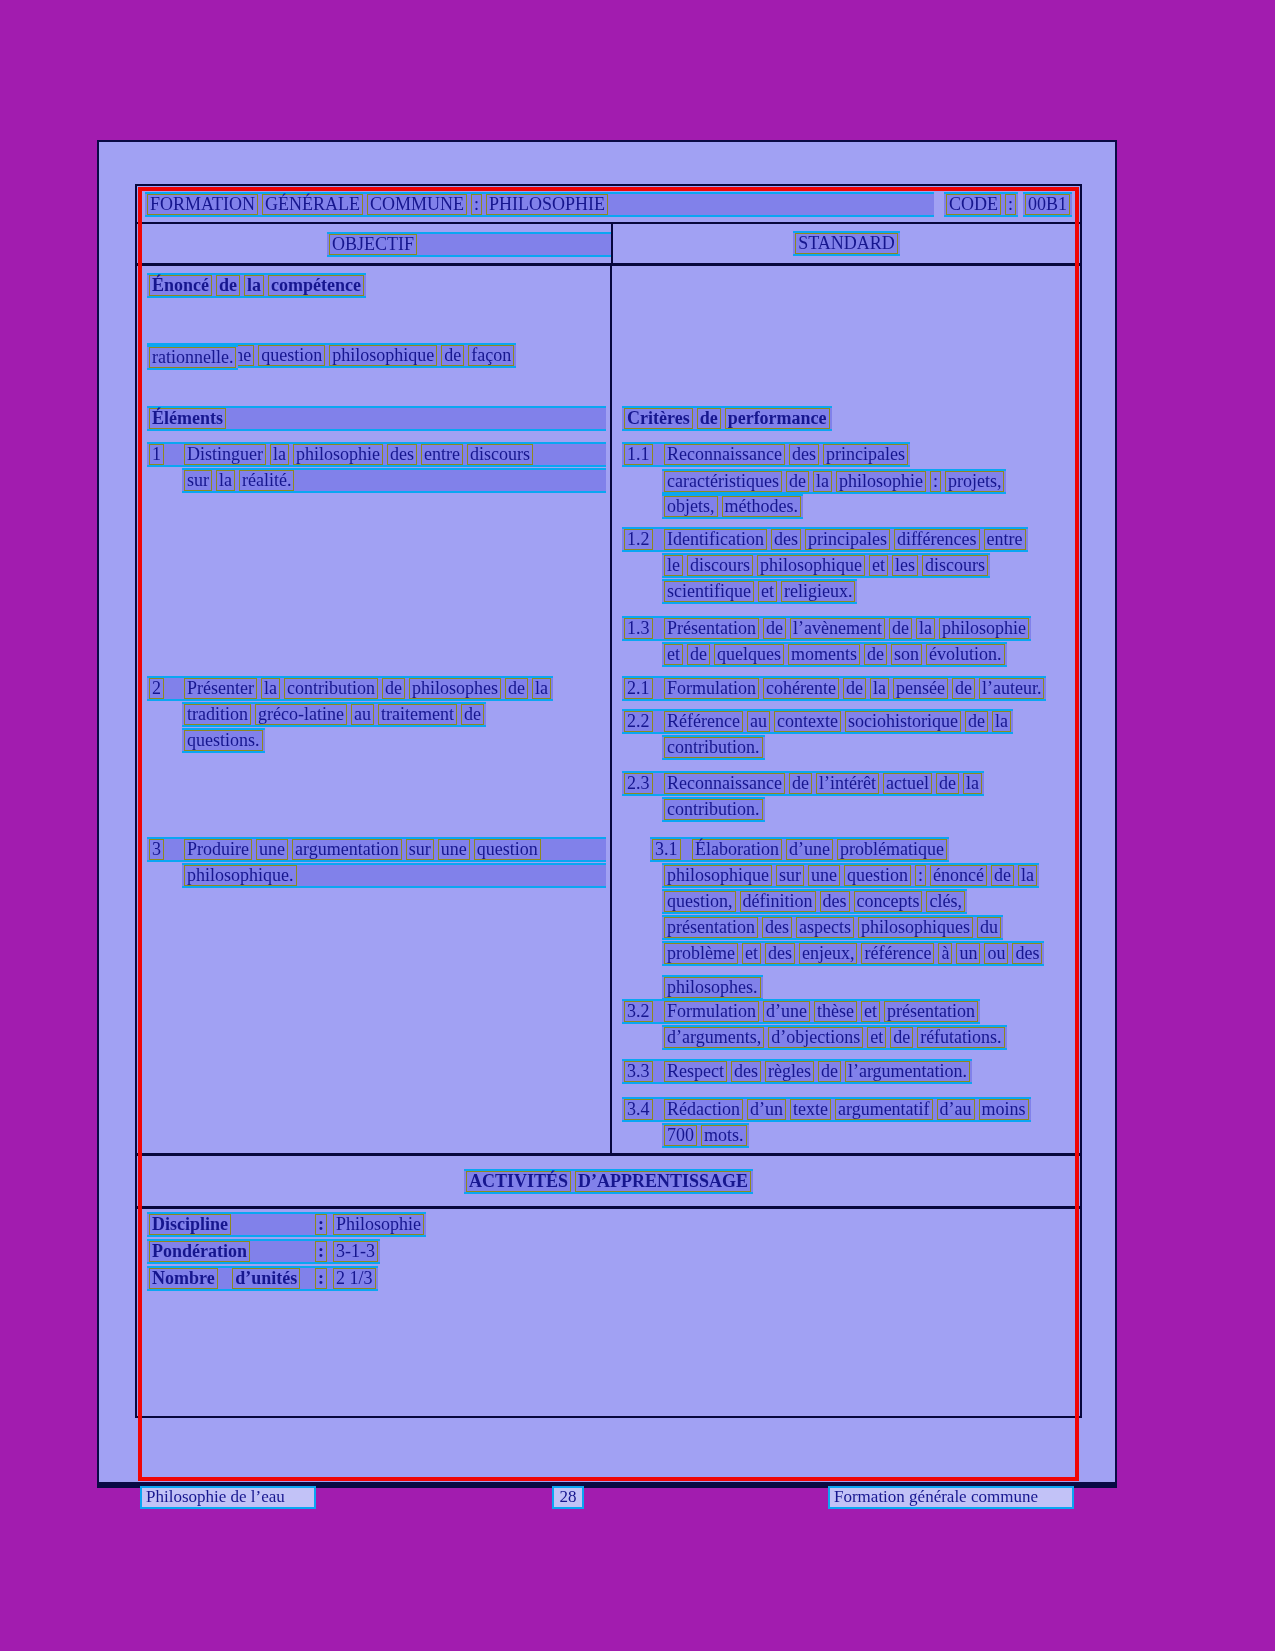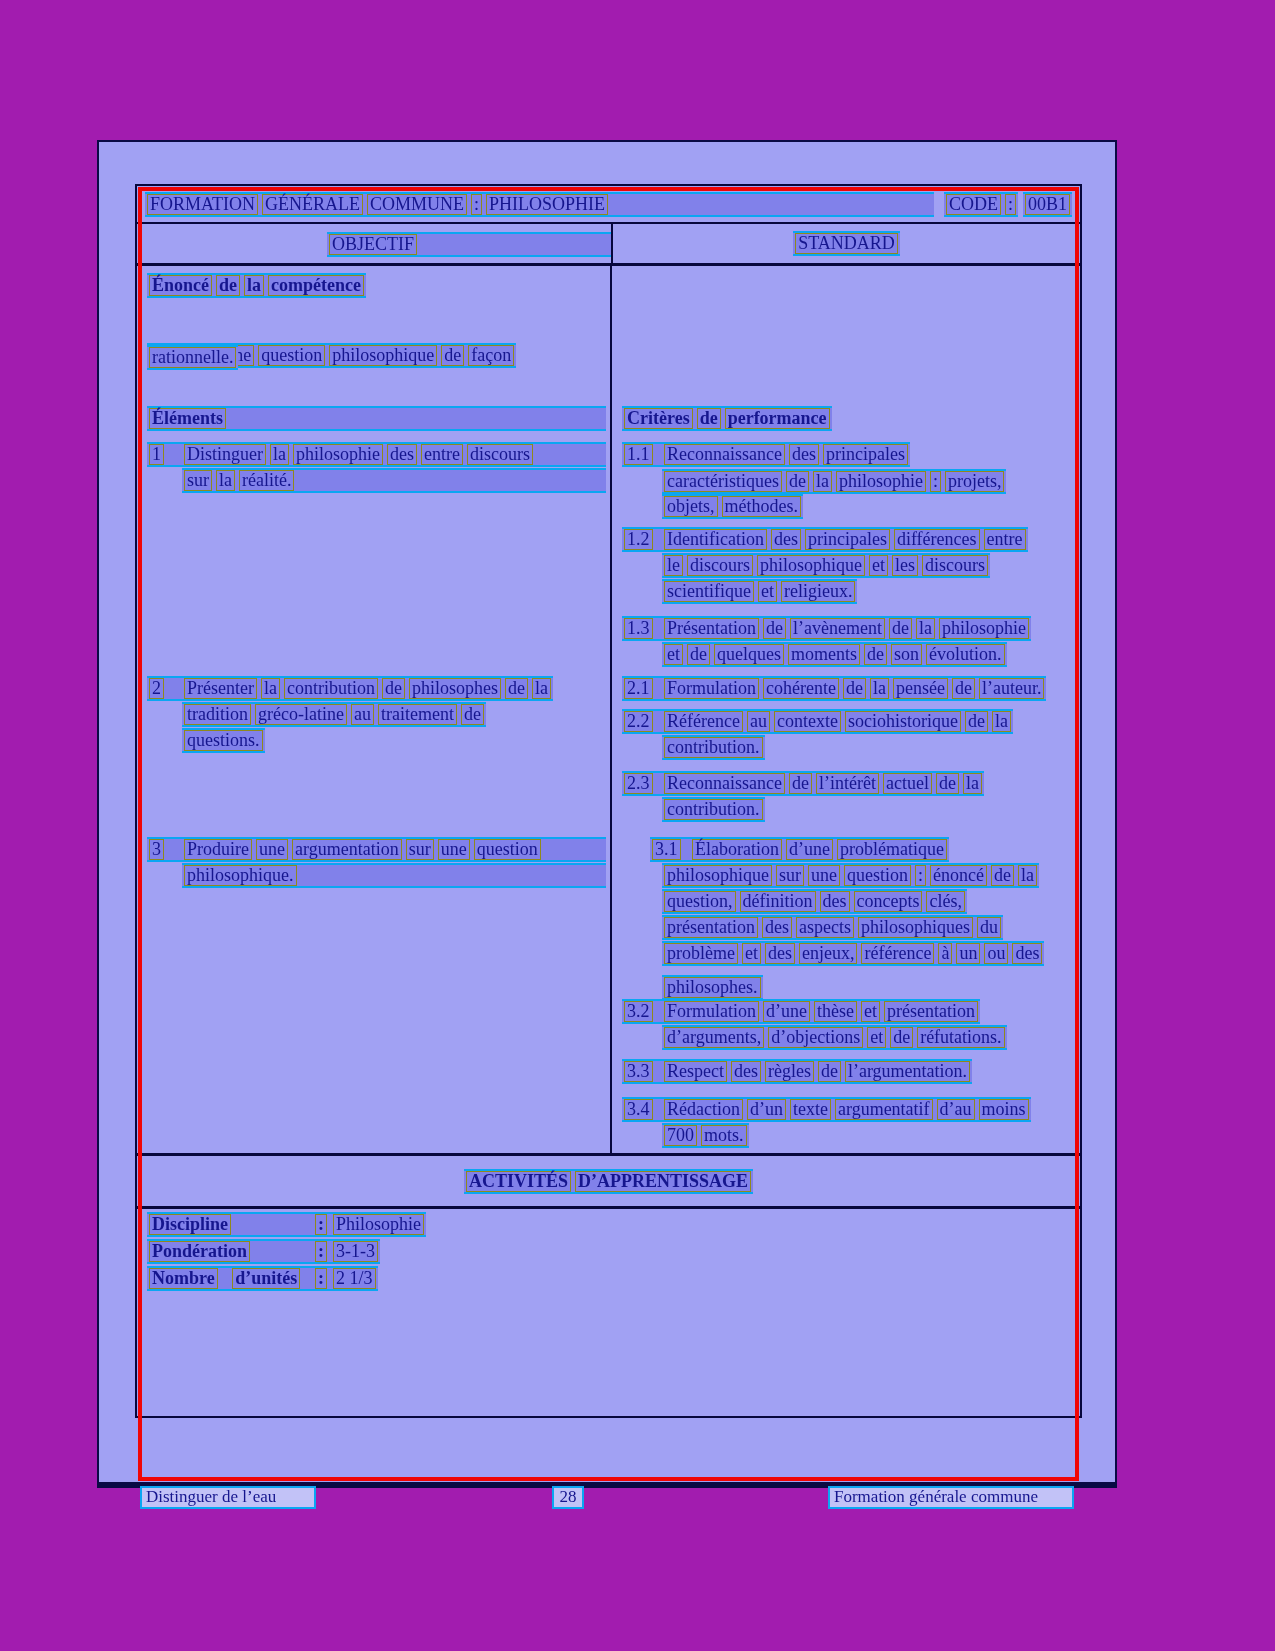--- a/index.html
+++ b/index.html
@@ -404,16 +404,16 @@
               </span>
               <span class="w" style="margin-left: 6px;">2 1/3</span>
             </div></div>
         </div>
 
     </div>
 
     <div class="redbox"></div>
   </div>
 
-  <div class="fbox" style="left:140px;width:176px;">Distinguer de l’eau</div>
+  <div class="fbox" style="left:140px;width:176px;">Philosophie de l’eau</div>
   <div class="fbox center" style="left:552px;width:32px;">28</div>
   <div class="fbox" style="left:828px;width:246px;">Formation générale commune</div>
 </div>
 
 </body></html>

